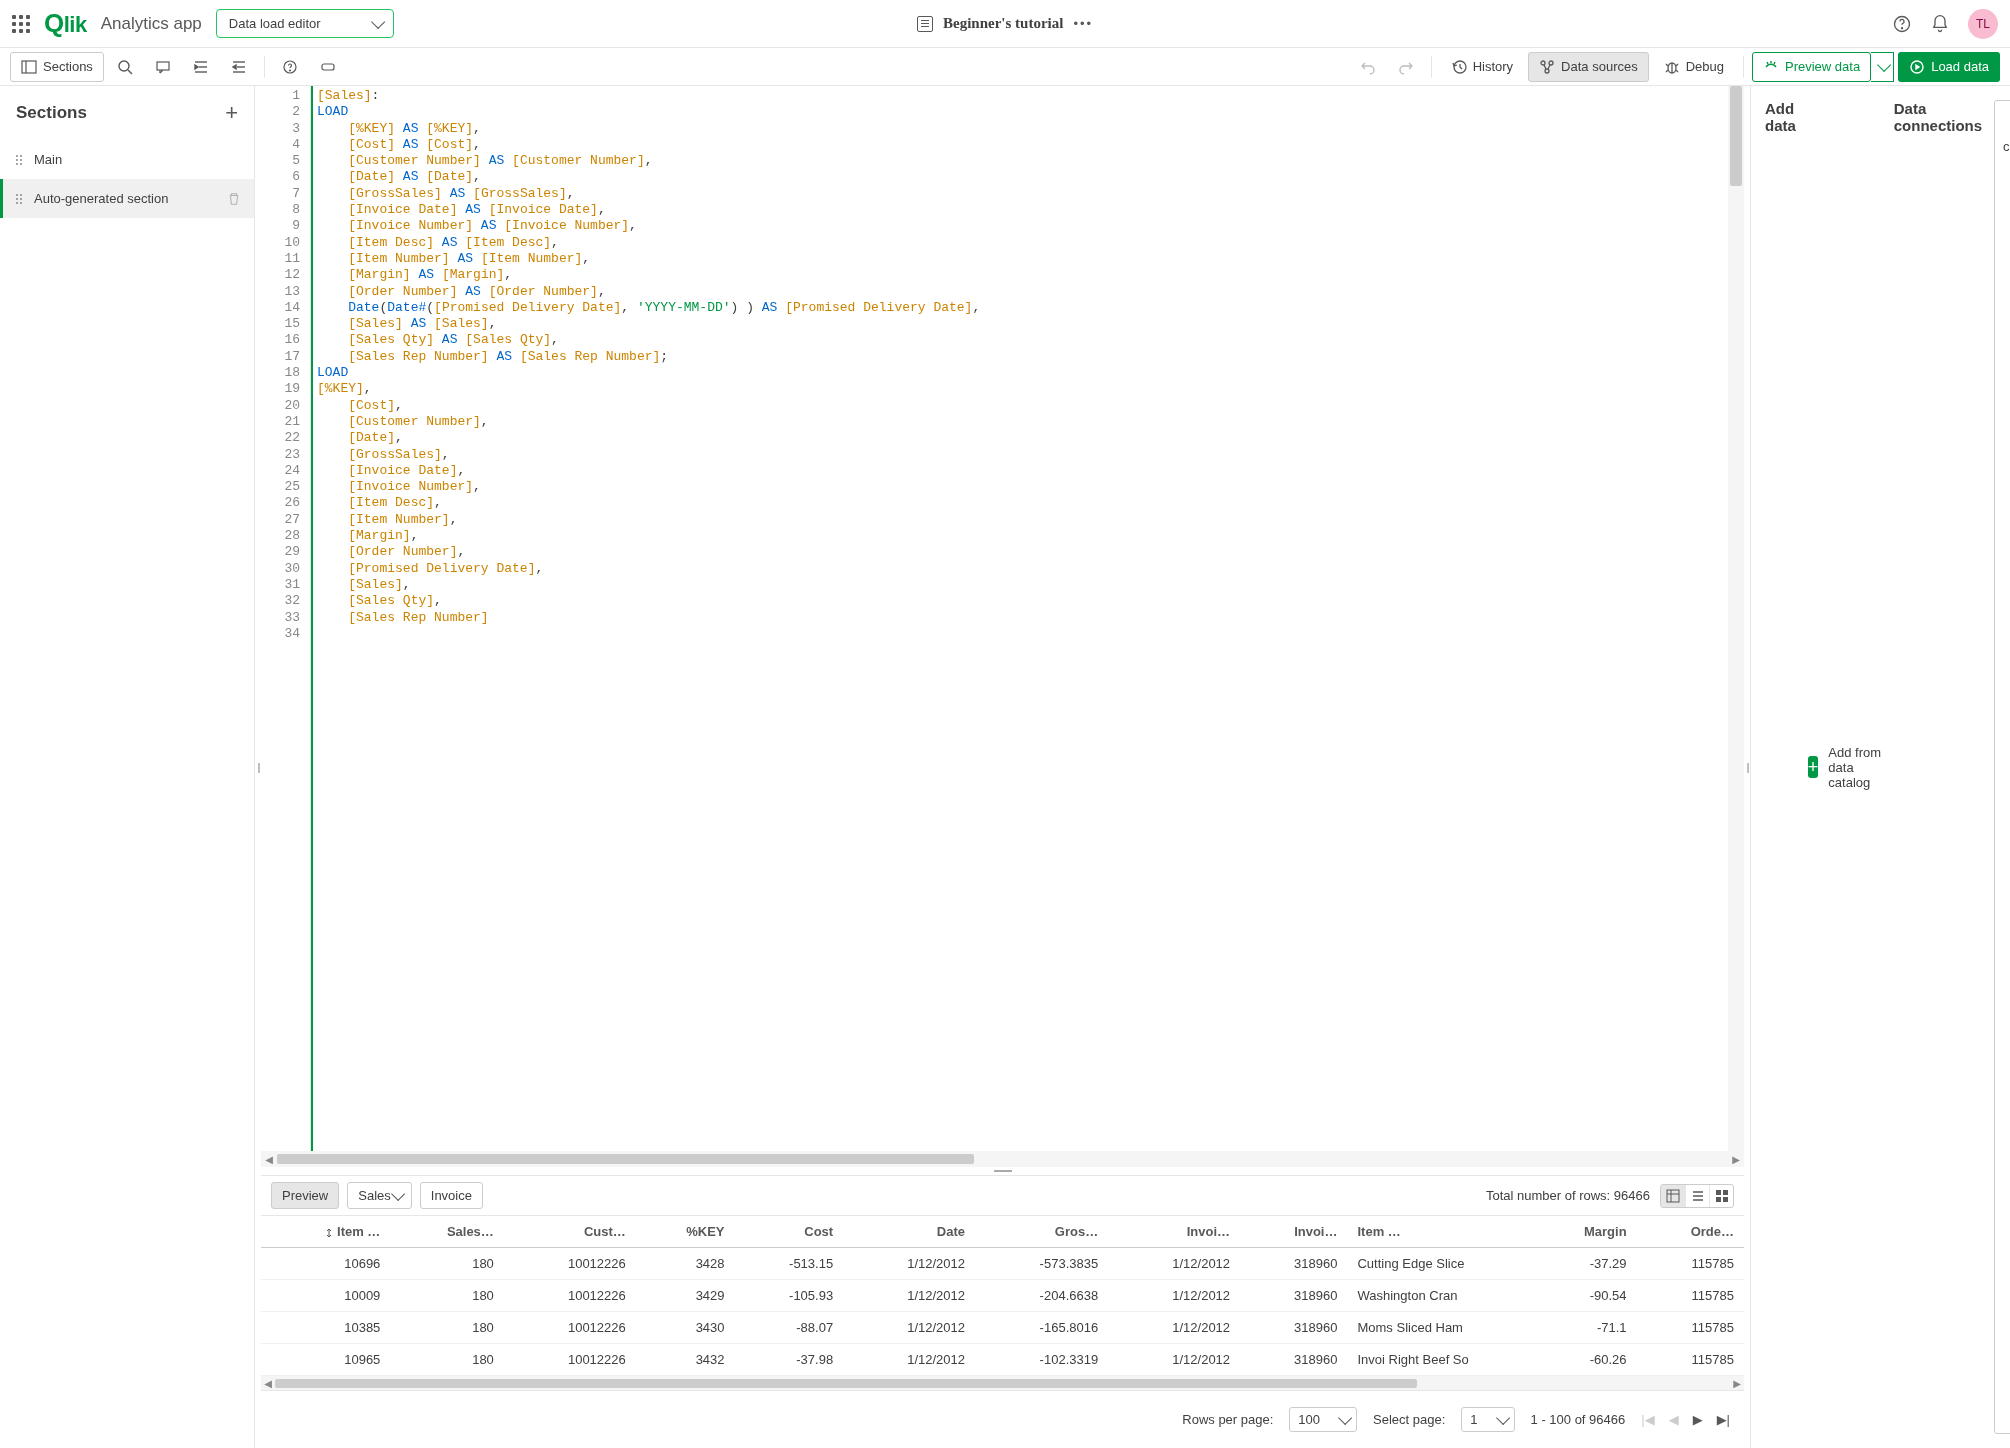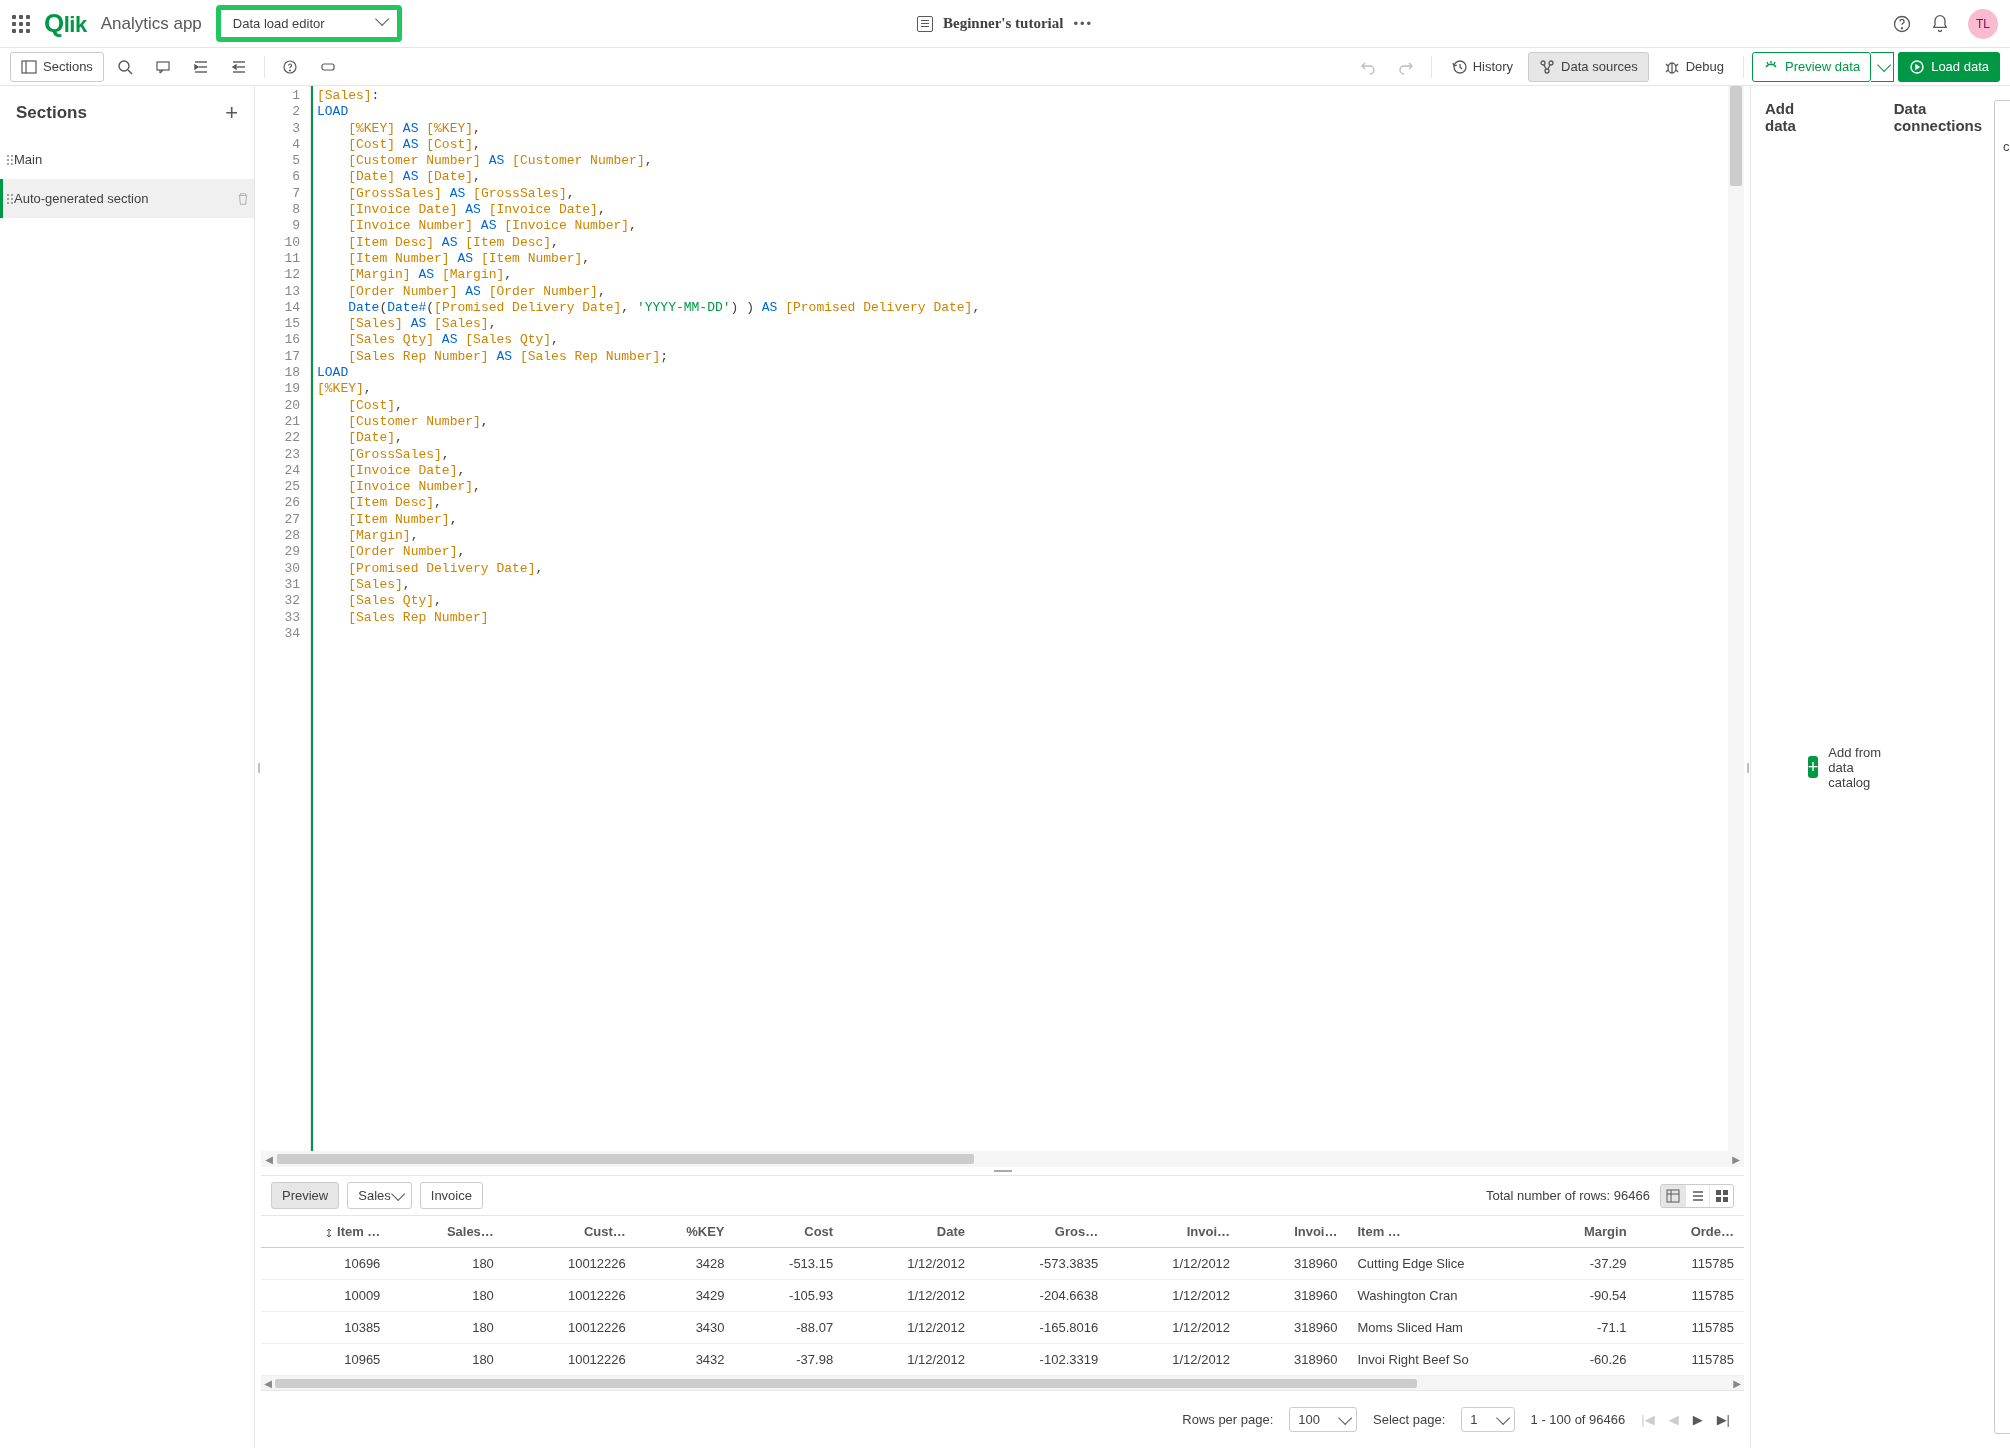--- a/index.html
+++ b/index.html
@@ -8,21 +8,21 @@
 
 .header { display: flex; align-items: center; height: 48px; padding: 0 12px; border-bottom: 1px solid #e6e6e6; }
 .header .left { display: flex; align-items: center; gap: 14px; flex: 1; }
 .header .center { display: flex; align-items: center; gap: 10px; }
 .header .right { display: flex; align-items: center; gap: 18px; flex: 1; justify-content: flex-end; }
 .apps-icon { width: 18px; height: 18px; display: grid; grid-template-columns: repeat(3,4px); grid-template-rows: repeat(3,4px); gap: 3px; }
 .apps-icon span { background: #595959; border-radius: 1px; }
 .qlik-logo { color: #009845; font-weight: 700; font-size: 22px; letter-spacing: -0.5px; }
 .qlik-logo .q { font-size: 26px; }
 .app-name { font-size: 17px; color: #595959; }
-.dropdown { display: flex; align-items: flex-start; border: 5px solid #22c55e; border-radius: 4px; padding: 6px 12px; gap: 50px; font-size: 13px; cursor: pointer; }
+.dropdown { display: flex; align-items: center; border: 1px solid #22c55e; border-radius: 4px; padding: 6px 12px; gap: 50px; font-size: 13px; cursor: pointer; }
 .chev-down { width: 10px; height: 10px; border-right: 1.5px solid #595959; border-bottom: 1.5px solid #595959; transform: rotate(45deg) translateY(-3px); }
 .doc-icon { width: 16px; height: 16px; border: 1.5px solid #595959; border-radius: 2px; position: relative; }
 .doc-icon::after { content: ""; position: absolute; top: 3px; left: 3px; right: 3px; height: 1px; background: #595959; box-shadow: 0 3px 0 #595959, 0 6px 0 #595959; }
 .title-text { font-size: 15px; font-weight: 600; font-family: Liberation Serif, serif; }
 .more-dots { letter-spacing: 2px; color: #595959; cursor: pointer; }
 .icon-btn { width: 20px; height: 20px; cursor: pointer; color: #595959; }
 .avatar { width: 30px; height: 30px; border-radius: 50%; background: #f8bbd0; color: #880e4f; display: flex; align-items: center; justify-content: center; font-size: 12px; font-weight: 500; }
 
 
 .toolbar { display: flex; align-items: center; height: 38px; padding: 0 10px; border-bottom: 1px solid #e6e6e6; gap: 4px; }
@@ -36,21 +36,21 @@
 .tb-btn.green-fill { background: #009845; color: #fff; }
 .tb-drop { border: 1px solid #009845; padding: 6px 6px; color: #009845; border-left: none; display: flex; align-items: center; }
 .tb-ic { width: 16px; height: 16px; display: inline-flex; align-items: center; justify-content: center; }
 
 
 .main { display: flex; height: calc(100vh - 48px - 38px); }
 .left-panel { width: 255px; border-right: 1px solid #e6e6e6; display: flex; flex-direction: column; }
 .panel-head { display: flex; align-items: center; justify-content: space-between; padding: 14px 16px; }
 .panel-head h3 { font-size: 17px; font-weight: 600; }
 .plus-btn { font-size: 22px; color: #595959; cursor: pointer; font-weight: 300; }
-.section-item { display: flex; align-items: center; gap: 1px; padding: 12px 4px; cursor: pointer; border-left: 3px solid transparent; }
+.section-item { display: flex; align-items: center; gap: 12px; padding: 12px 13px; cursor: pointer; border-left: 3px solid transparent; }
 .section-item.active { background: #f0f0f0; border-left-color: #009845; }
 .grip { display: grid; grid-template-columns: 2px 2px; grid-template-rows: repeat(3,2px); gap: 2px; }
 .grip span { background: #888; border-radius: 50%; }
 .trash { margin-left: auto; width: 14px; height: 14px; opacity: 0.4; }
 
 .editor-area { flex: 1; display: flex; flex-direction: column; min-width: 0; }
 .editor-wrap { flex: 1; display: flex; min-height: 0; position: relative; }
 .gutter { width: 50px; background: #fff; color: #888; text-align: right; padding: 2px 10px 2px 0; font-family: "Courier New", monospace; font-size: 13px; line-height: 16.3px; border-right: 1px solid #e6e6e6; user-select: none; }
 .code { flex: 1; font-family: "Courier New", monospace; font-size: 13px; line-height: 16.3px; padding: 2px 4px; overflow: auto; white-space: pre; border-left: 2px solid #009845; }
 .vscroll { width: 16px; background: #f5f5f5; position: relative; }

